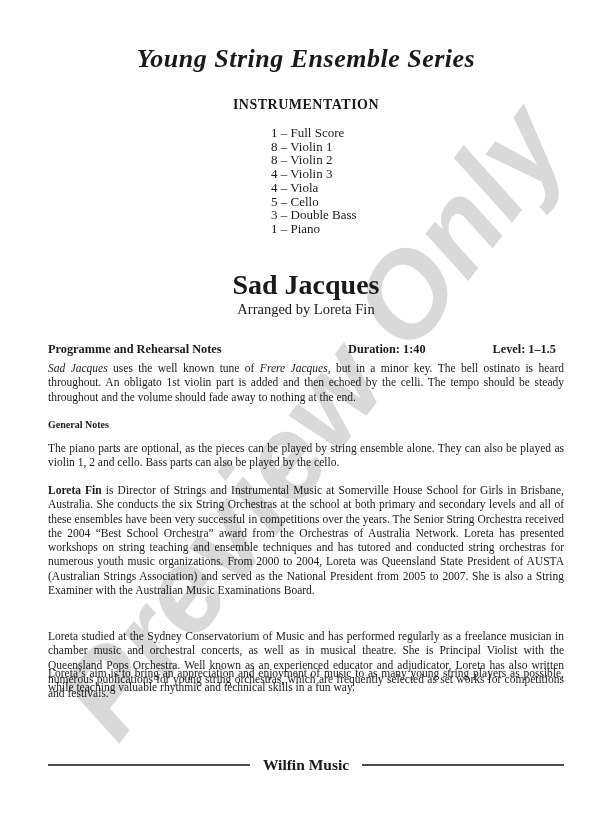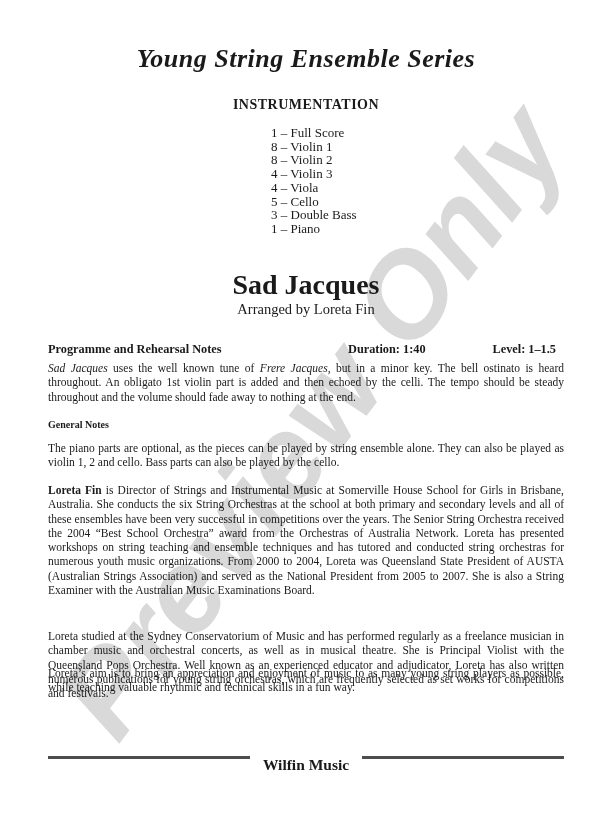--- a/index.html
+++ b/index.html
@@ -86,20 +86,21 @@
   .para-bio1 { top: 483px; }
   .para-bio2 { top: 629px; }
   .para-aim  { top: 666px; }
 
   .seg-italic { font-style: italic; }
   .seg-bold { font-weight: bold; }
 
   .footer {
     top: 756px;
     display: flex;
+    align-items: center;
     gap: 13px;
   }
   .footer-rule { flex: 1; height: 2.5px; }
   .footer-text {
     font-size: 15.5px;
     font-weight: bold;
     white-space: nowrap;
   }
 </style>
 </head>

